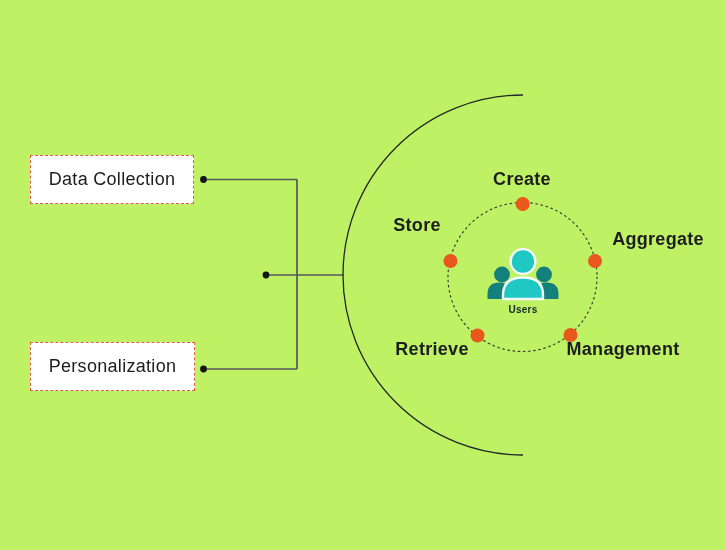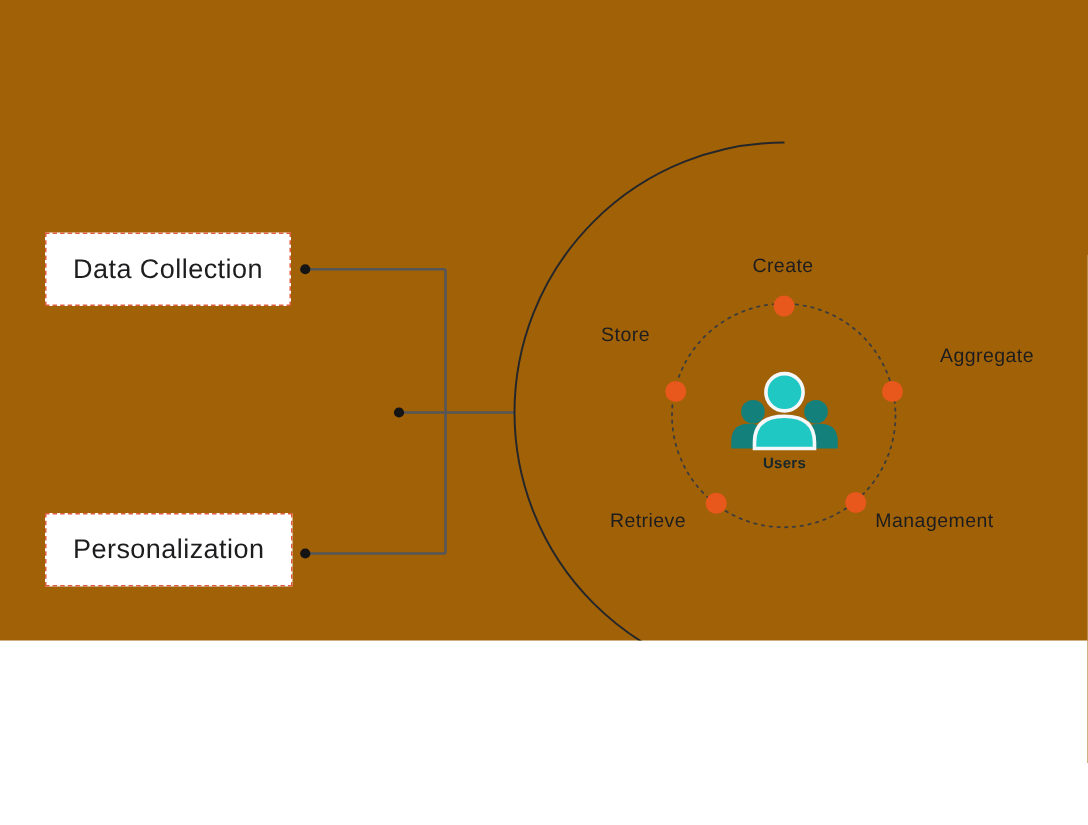--- a/index.html
+++ b/index.html
@@ -1,19 +1,19 @@
 <!DOCTYPE html>
 <html><head>
 <meta charset="utf-8">
 <style>
   html,body { margin:0; padding:0; }
   .canvas {
     position:relative;
-    width:725px; height:427px;
-    background:#a16207;
+    width:725px; height:550px;
+    background:#bef264;
     font-family:"Liberation Sans", sans-serif;
     overflow:hidden;
     color:#1d1d1f;
   }
   .gfx-layer { position:absolute; left:0; top:0; width:725px; height:550px; }
   .module-box {
     position:absolute;
     background:#ffffff;
     border:1.5px dashed #dd5c3c;
     box-sizing:border-box;
@@ -22,24 +22,25 @@
     letter-spacing:0.3px;
     color:#1d1d1f;
     white-space:nowrap;
   }
   .box-1 { left:30px; top:155px; width:164px; height:49px; }
   .box-2 { left:30px; top:250px; width:229px; height:47px; }
   .box-3 { left:30px; top:342px; width:165px; height:49px; }
   .cycle-label {
     position:absolute;
     transform:translateX(-50%);
-    font-size:13px;
+    font-size:18px;
     letter-spacing:0.3px;
     color:#1d1d1f;
     white-space:nowrap;
+    font-weight:bold;
   }
   .lbl-create     { left:522px; top:169px; }
   .lbl-store      { left:417px; top:215px; }
   .lbl-aggregate  { left:658px; top:229px; }
   .lbl-retrieve   { left:432px; top:339px; }
   .lbl-distribute { left:623px; top:339px; }
   .users-label {
     position:absolute;
     left:523px; top:304px;
     transform:translateX(-50%);

